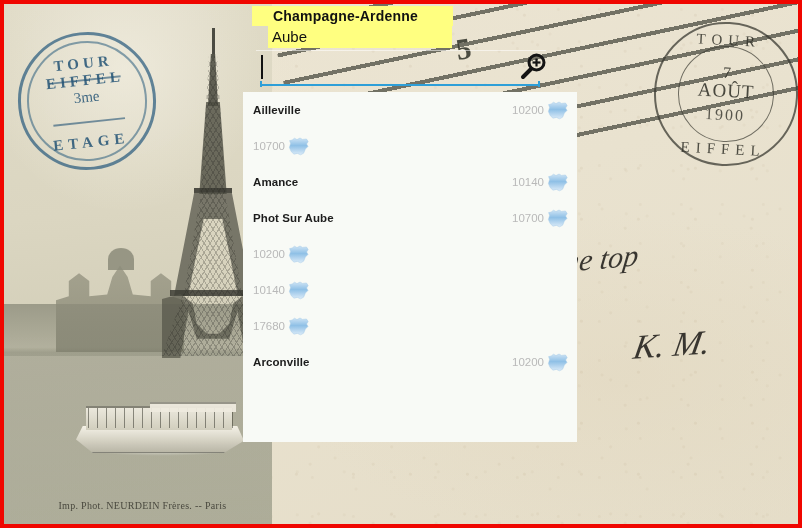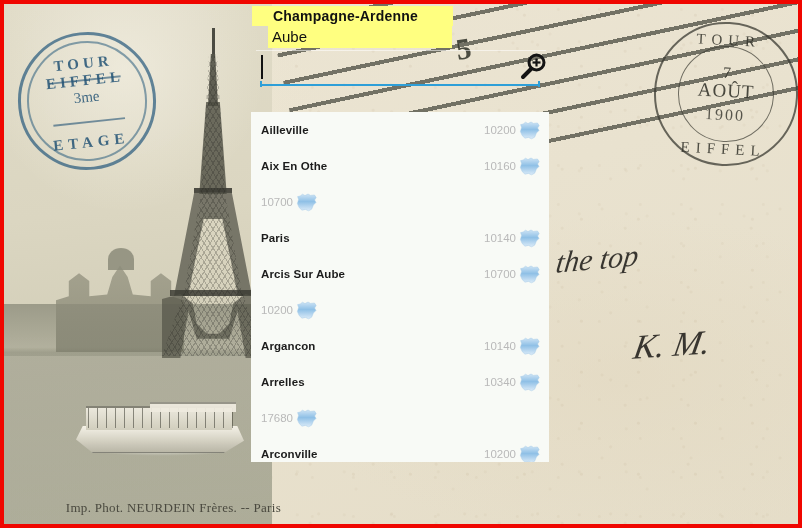--- a/index.html
+++ b/index.html
@@ -121,22 +121,22 @@
   }
   .boat .posts{
     position:absolute;left:12px;top:12px;width:146px;height:20px;
     background:repeating-linear-gradient(90deg, rgba(60,60,50,.55) 0 1px, transparent 1px 9px);
   }
   .boat .wake{
     position:absolute;left:-12px;top:50px;width:196px;height:12px;
     background:radial-gradient(ellipse 50% 60% at 50% 40%, rgba(255,255,255,.45), rgba(255,255,255,0) 70%);
   }
   .photo-caption{
-    position:absolute;left:0;top:496px;width:277px;text-align:right;
-    font-family:"Liberation Serif", serif;font-size:13px;letter-spacing:.3px;
+    position:absolute;left:0;top:496px;width:277px;text-align:center;
+    font-family:"Liberation Serif", serif;font-size:10px;letter-spacing:.3px;
     color:#4b4a40;white-space:nowrap;
   }
 
   
   .stamp-eiffel{
     position:absolute;left:14px;top:28px;width:132px;height:132px;
     border:3px solid rgba(42,92,126,.72);border-radius:50%;
     transform:rotate(-6deg);
   }
   .stamp-eiffel::before{
@@ -251,22 +251,22 @@
   .search-underline::before,.search-underline::after{
     content:"";position:absolute;top:-3px;width:2px;height:6px;background:#2e9fd8;
   }
   .search-underline::before{left:0;}
   .search-underline::after{right:0;}
   .zoom-icon{
     position:absolute;left:516px;top:48px;width:28px;height:28px;
   }
 
   .list-panel{
-    position:absolute;left:247px;top:88px;width:298px;height:350px;
-    background:#f8faf6;overflow:hidden;margin-top:20px;
+    position:absolute;left:239px;top:88px;width:334px;height:350px;
+    background:#f8faf6;overflow:hidden;
   }
   .row{
     position:relative;height:36px;display:flex;align-items:center;
     padding:0 8px 0 10px;box-sizing:border-box;
   }
   .row .name{
     flex:1;font-family:"Liberation Sans", sans-serif;
     font-size:11.5px;font-weight:bold;color:#1c1c1c;letter-spacing:.1px;
   }
   .row .code{
@@ -368,39 +368,20 @@
             </linearGradient>
           </defs>
           <path d="M6.5,1.2 L9,2.6 L12,1.0 L14.5,2.4 L18.5,2.0 L20.2,4.6
                    L18.6,7.0 L20.0,9.4 L17.4,12.0 L15.6,16.2 L12.6,17.8
                    L9.4,16.4 L6.0,17.2 L3.2,14.6 L1.4,10.6 L2.6,6.4
                    L1.6,3.6 L4.2,3.0 Z" fill="url(#fg0)" stroke="#a7cbe7" stroke-width=".5"></path>
         </svg>
       </span>
     </div>
 
-    <div class="row">
-      <span class="name">Aix En Othe</span>
-      <span class="code">10160</span>
-      <span class="france-ico">
-        <svg width="22" height="19" viewBox="0 0 22 19">
-          <defs>
-            <linearGradient id="fg1" x1="0" y1="0" x2="0" y2="1">
-              <stop offset="0%" stop-color="#cfe4f5"></stop>
-              <stop offset="45%" stop-color="#8fc0e6"></stop>
-              <stop offset="100%" stop-color="#dcebf8"></stop>
-            </linearGradient>
-          </defs>
-          <path d="M6.5,1.2 L9,2.6 L12,1.0 L14.5,2.4 L18.5,2.0 L20.2,4.6
-                   L18.6,7.0 L20.0,9.4 L17.4,12.0 L15.6,16.2 L12.6,17.8
-                   L9.4,16.4 L6.0,17.2 L3.2,14.6 L1.4,10.6 L2.6,6.4
-                   L1.6,3.6 L4.2,3.0 Z" fill="url(#fg1)" stroke="#a7cbe7" stroke-width=".5"></path>
-        </svg>
-      </span>
-    </div>
 
     <div class="row">
       <span class="code">10700</span>
       <span class="france-ico">
         <svg width="22" height="19" viewBox="0 0 22 19">
           <defs>
             <linearGradient id="fg2" x1="0" y1="0" x2="0" y2="1">
               <stop offset="0%" stop-color="#cfe4f5"></stop>
               <stop offset="45%" stop-color="#8fc0e6"></stop>
               <stop offset="100%" stop-color="#dcebf8"></stop>
@@ -408,41 +389,41 @@
           </defs>
           <path d="M6.5,1.2 L9,2.6 L12,1.0 L14.5,2.4 L18.5,2.0 L20.2,4.6
                    L18.6,7.0 L20.0,9.4 L17.4,12.0 L15.6,16.2 L12.6,17.8
                    L9.4,16.4 L6.0,17.2 L3.2,14.6 L1.4,10.6 L2.6,6.4
                    L1.6,3.6 L4.2,3.0 Z" fill="url(#fg2)" stroke="#a7cbe7" stroke-width=".5"></path>
         </svg>
       </span>
     </div>
 
     <div class="row">
-      <span class="name">Paris</span>
+      <span class="name">Amance</span>
       <span class="code">10140</span>
       <span class="france-ico">
         <svg width="22" height="19" viewBox="0 0 22 19">
           <defs>
             <linearGradient id="fg3" x1="0" y1="0" x2="0" y2="1">
               <stop offset="0%" stop-color="#cfe4f5"></stop>
               <stop offset="45%" stop-color="#8fc0e6"></stop>
               <stop offset="100%" stop-color="#dcebf8"></stop>
             </linearGradient>
           </defs>
           <path d="M6.5,1.2 L9,2.6 L12,1.0 L14.5,2.4 L18.5,2.0 L20.2,4.6
                    L18.6,7.0 L20.0,9.4 L17.4,12.0 L15.6,16.2 L12.6,17.8
                    L9.4,16.4 L6.0,17.2 L3.2,14.6 L1.4,10.6 L2.6,6.4
                    L1.6,3.6 L4.2,3.0 Z" fill="url(#fg3)" stroke="#a7cbe7" stroke-width=".5"></path>
         </svg>
       </span>
     </div>
 
     <div class="row">
-      <span class="name">Arcis Sur Aube</span>
+      <span class="name">Phot Sur Aube</span>
       <span class="code">10700</span>
       <span class="france-ico">
         <svg width="22" height="19" viewBox="0 0 22 19">
           <defs>
             <linearGradient id="fg4" x1="0" y1="0" x2="0" y2="1">
               <stop offset="0%" stop-color="#cfe4f5"></stop>
               <stop offset="45%" stop-color="#8fc0e6"></stop>
               <stop offset="100%" stop-color="#dcebf8"></stop>
             </linearGradient>
           </defs>
@@ -467,58 +448,38 @@
           </defs>
           <path d="M6.5,1.2 L9,2.6 L12,1.0 L14.5,2.4 L18.5,2.0 L20.2,4.6
                    L18.6,7.0 L20.0,9.4 L17.4,12.0 L15.6,16.2 L12.6,17.8
                    L9.4,16.4 L6.0,17.2 L3.2,14.6 L1.4,10.6 L2.6,6.4
                    L1.6,3.6 L4.2,3.0 Z" fill="url(#fg5)" stroke="#a7cbe7" stroke-width=".5"></path>
         </svg>
       </span>
     </div>
 
     <div class="row">
-      <span class="name">Argancon</span>
       <span class="code">10140</span>
       <span class="france-ico">
         <svg width="22" height="19" viewBox="0 0 22 19">
           <defs>
             <linearGradient id="fg6" x1="0" y1="0" x2="0" y2="1">
               <stop offset="0%" stop-color="#cfe4f5"></stop>
               <stop offset="45%" stop-color="#8fc0e6"></stop>
               <stop offset="100%" stop-color="#dcebf8"></stop>
             </linearGradient>
           </defs>
           <path d="M6.5,1.2 L9,2.6 L12,1.0 L14.5,2.4 L18.5,2.0 L20.2,4.6
                    L18.6,7.0 L20.0,9.4 L17.4,12.0 L15.6,16.2 L12.6,17.8
                    L9.4,16.4 L6.0,17.2 L3.2,14.6 L1.4,10.6 L2.6,6.4
                    L1.6,3.6 L4.2,3.0 Z" fill="url(#fg6)" stroke="#a7cbe7" stroke-width=".5"></path>
         </svg>
       </span>
     </div>
 
-    <div class="row">
-      <span class="name">Arrelles</span>
-      <span class="code">10340</span>
-      <span class="france-ico">
-        <svg width="22" height="19" viewBox="0 0 22 19">
-          <defs>
-            <linearGradient id="fg7" x1="0" y1="0" x2="0" y2="1">
-              <stop offset="0%" stop-color="#cfe4f5"></stop>
-              <stop offset="45%" stop-color="#8fc0e6"></stop>
-              <stop offset="100%" stop-color="#dcebf8"></stop>
-            </linearGradient>
-          </defs>
-          <path d="M6.5,1.2 L9,2.6 L12,1.0 L14.5,2.4 L18.5,2.0 L20.2,4.6
-                   L18.6,7.0 L20.0,9.4 L17.4,12.0 L15.6,16.2 L12.6,17.8
-                   L9.4,16.4 L6.0,17.2 L3.2,14.6 L1.4,10.6 L2.6,6.4
-                   L1.6,3.6 L4.2,3.0 Z" fill="url(#fg7)" stroke="#a7cbe7" stroke-width=".5"></path>
-        </svg>
-      </span>
-    </div>
 
     <div class="row">
       <span class="code">17680</span>
       <span class="france-ico">
         <svg width="22" height="19" viewBox="0 0 22 19">
           <defs>
             <linearGradient id="fg8" x1="0" y1="0" x2="0" y2="1">
               <stop offset="0%" stop-color="#cfe4f5"></stop>
               <stop offset="45%" stop-color="#8fc0e6"></stop>
               <stop offset="100%" stop-color="#dcebf8"></stop>

